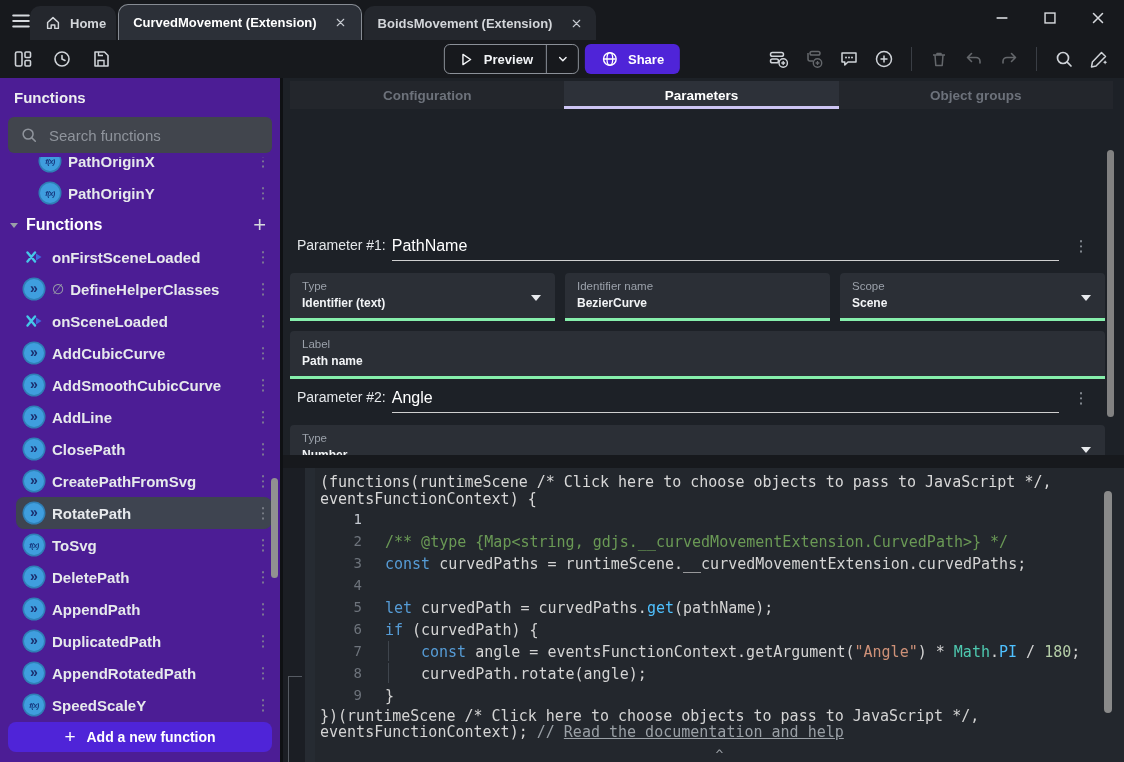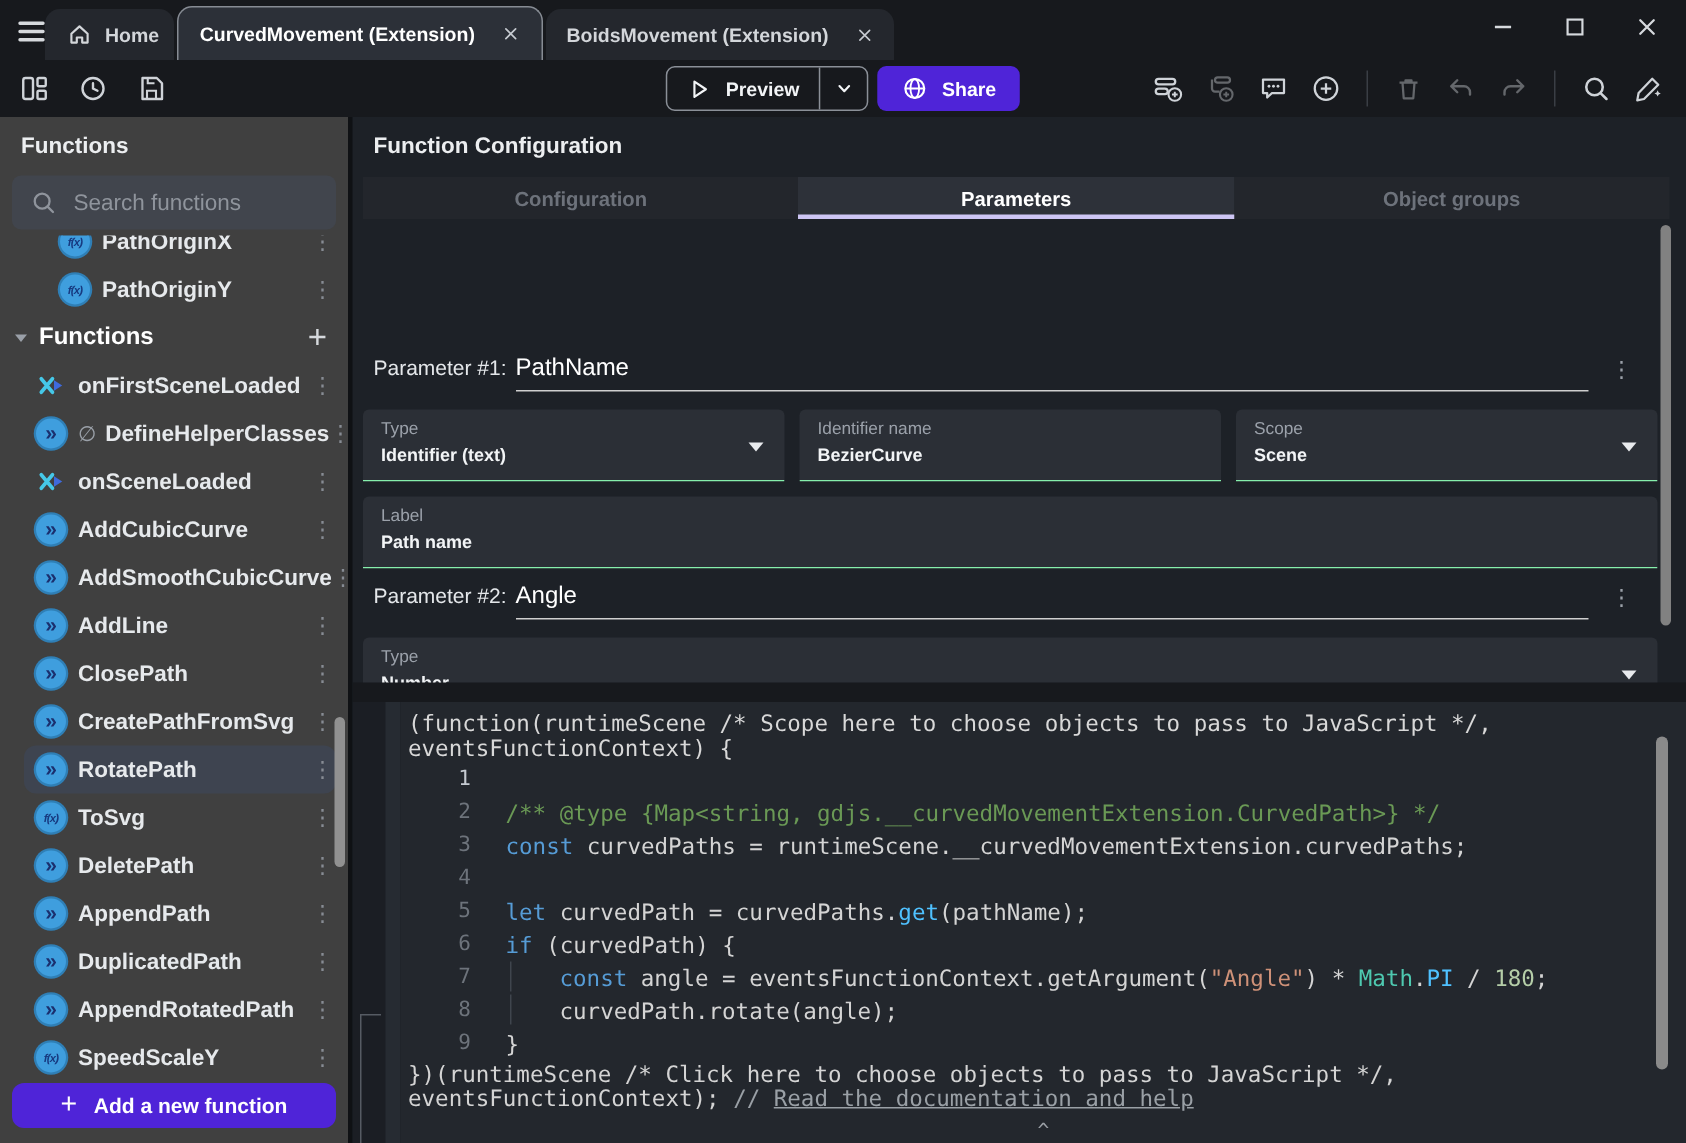--- a/index.html
+++ b/index.html
@@ -36,21 +36,21 @@
   .btn-preview .pv-main { display:flex; align-items:center; gap:9px; padding:0 13px; font-size:13px; font-weight:bold; }
   .btn-preview .pv-arrow { width:32px; height:100%; display:flex; align-items:center; justify-content:center; border-left:1px solid #8b9098; }
   .btn-share { display:flex; align-items:center; gap:9px; height:30px; padding:0 16px; border-radius:6px; background:#4f24d8; color:#ffffff; font-size:13px; font-weight:bold; cursor:pointer; }
   .tb-right { position:absolute; right:14px; top:7px; display:flex; gap:13px; align-items:center; color:#cfd3d8; }
   .tb-div { width:1px; height:24px; background:#3a3e45; margin:0 3px; }
 
   
   .body { position:absolute; top:78px; left:0; right:0; bottom:0; display:flex; background:#0f1114; }
 
   
-  .sidebar { position:relative; width:232px; flex:none; background:#404040; margin-right:3px; overflow:hidden; }
+  .sidebar { position:relative; width:280px; flex:none; background:#4c1d95; margin-right:3px; overflow:hidden; }
   .sb-title { padding:11px 14px 9px 14px; font-size:15px; font-weight:bold; color:#eceef0; }
   .searchbox { margin:2px 8px 0 8px; height:36px; background:#41454d; border-radius:6px; display:flex; align-items:center; padding:0 12px; gap:11px; color:#8f949c; }
   .searchbox input { flex:1; background:transparent; border:none; outline:none; color:#e6e9ec; font-size:15px; font-family:"Liberation Sans", sans-serif; }
   .searchbox input::placeholder { color:#8f949c; opacity:1; }
   .sb-list { position:relative; margin-top:4px; height:562px; overflow:hidden; }
   .sb-row { height:32px; display:flex; align-items:center; padding-right:8px; color:#e6e9ec; cursor:pointer; }
   .sb-row:first-child { margin-top:-12px; }
   .sb-row .nm { font-size:15px; font-weight:bold; color:#e6e9ec; margin-left:8px; white-space:nowrap; }
   .sb-row .dots { margin-left:auto; color:#878c94; font-size:15px; width:18px; text-align:center; cursor:pointer; }
   .sb-row.ind1 { padding-left:24px; }
@@ -77,21 +77,21 @@
   .cfg-tab { flex:1; background:#23262c; color:#6d727b; font-size:13.5px; font-weight:bold; display:flex; align-items:center; justify-content:center; position:relative; cursor:pointer; }
   .cfg-tab.active { background:#2d3139; color:#ffffff; }
   .cfg-tab.active::after { content:""; position:absolute; left:0; right:0; bottom:0; height:3px; background:#cdc5f4; }
 
   .params { position:absolute; top:142px; left:0; width:100%; padding:10px 19px 0 7px; }
   .p-title { display:flex; align-items:flex-start; margin:7px 16px 12px 7px; }
   .p-prefix { font-size:14px; color:#e4e7ea; padding-bottom:6px; white-space:nowrap; }
   .p-name { flex:1; margin-left:6px; margin-right:14px; font-size:16px; color:#ffffff; border-bottom:1px solid #cfcfcf; padding-bottom:5px; }
   .p-dots { color:#9aa0a8; font-size:15px; width:16px; text-align:center; padding-bottom:4px; cursor:pointer; }
   .p-fields { display:flex; flex-wrap:wrap; gap:10px 10px; margin-bottom:10px; }
-  .fld { position:relative; background:#2b2f36; border-radius:4px 4px 0 0; border-bottom:1px solid #86efac; padding:7px 12px 0 12px; height:48px; cursor:pointer; }
+  .fld { position:relative; background:#2b2f36; border-radius:4px 4px 0 0; border-bottom:3px solid #86efac; padding:7px 12px 0 12px; height:48px; cursor:pointer; }
   .fld.third { width:calc((100% - 20px)/3); }
   .fld.full { width:100%; }
   .fld .fl { font-size:11.5px; color:#9ba1aa; margin-bottom:4px; }
   .fld .fv { font-size:12px; font-weight:bold; color:#f2f4f6; white-space:nowrap; }
   .fld .dd { position:absolute; right:14px; top:22px; width:0; height:0; border-left:5.5px solid transparent; border-right:5.5px solid transparent; border-top:6.5px solid #e8eaed; }
   .p-thumb { position:absolute; right:10px; top:72px; width:7px; height:267px; background:#818181; border-radius:4px; }
 
   
   .code-area { position:absolute; left:0; right:0; top:377px; bottom:0; background:#17191d; }
   .code-rail { position:absolute; left:0; top:13px; bottom:0; width:32px; background:#1b1e24; }
@@ -401,21 +401,20 @@
           </div>
         </div>
       <button class="add-fn">
         <span class="plus">+</span>
         <span>Add a new function</span>
       </button>
       <div class="sb-thumb"></div>
     </aside>
 
     <main class="main">
-      <div class="main-title">Function Configuration</div>
       <div class="cfg-tabs" id="cfg-tabs">
           <div class="cfg-tab">Configuration</div>
           <div class="cfg-tab active">Parameters</div>
           <div class="cfg-tab">Object groups</div>
         </div>
       <div class="params" id="params">
           <div class="p-title">
             <span class="p-prefix">Parameter #1:</span>
             <span class="p-name">PathName</span>
             <span class="p-dots">⋮</span>
@@ -456,21 +455,21 @@
               <div class="fv">Rotation angle</div>
             </div>
           </div>
         </div>
       <div class="p-thumb"></div>
 
       <div class="code-area">
         <div class="code-rail"></div>
         <div class="rail-guide"></div>
         <div class="editor">
-          <div class="ed-head" id="ed-head"><div>(function(runtimeScene /* Scope here to choose objects to pass to JavaScript */,</div><div>eventsFunctionContext) {</div></div>
+          <div class="ed-head" id="ed-head"><div>(functions(runtimeScene /* Click here to choose objects to pass to JavaScript */,</div><div>eventsFunctionContext) {</div></div>
           <div class="ed-lines" id="ed-lines">
               <div class="ed-line cur">
                 <span class="ln">1</span>
               </div>
               <div class="ed-line">
                 <span class="ln">2</span>
                 <span class="cw"><span><span class="tk-com">/** @type {Map&lt;string, gdjs.__curvedMovementExtension.CurvedPath&gt;} */</span></span></span>
               </div>
               <div class="ed-line">
                 <span class="ln">3</span>

